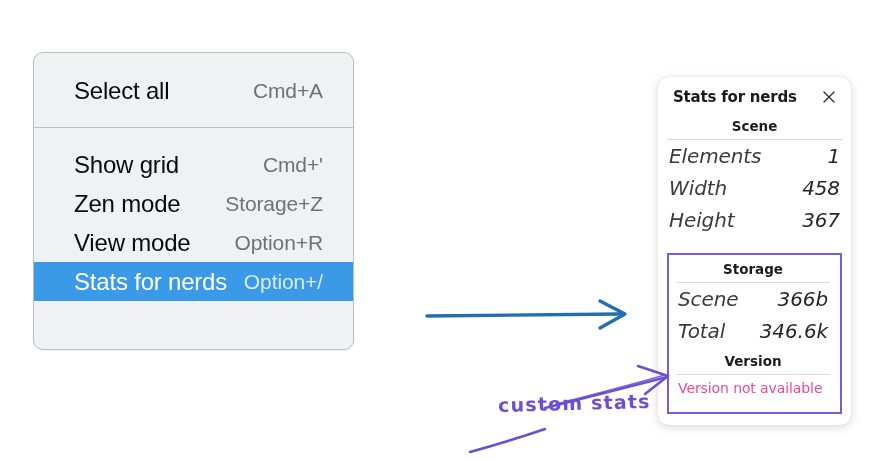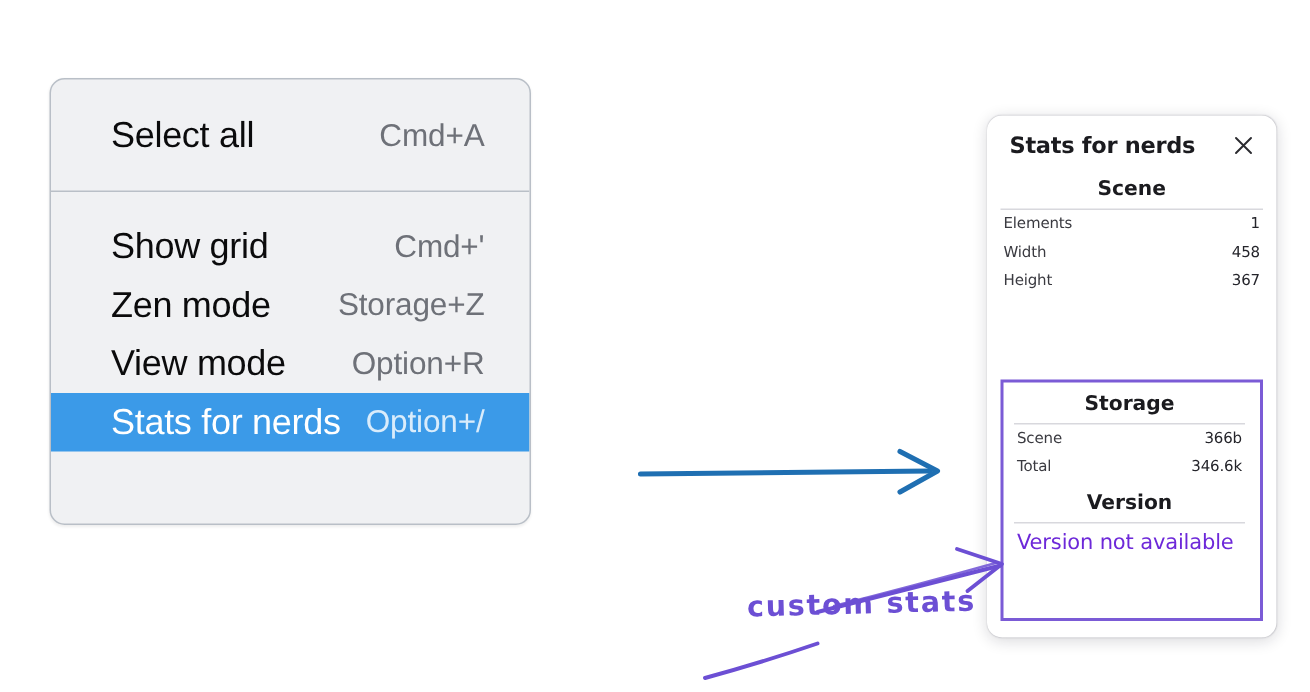--- a/index.html
+++ b/index.html
@@ -110,31 +110,32 @@
   }
   .rule {
     height: 1px;
     background: #d8d8dd;
     margin: 0 9px;
   }
   .stat-row {
     display: flex;
     justify-content: space-between;
     align-items: center;
-    font-size: 10px;
+    font-size: 20px;
     color: #3a3a40;
     padding: 4px 11px 4px 11px;
     letter-spacing: -0.1px;
+    font-style: italic;
   }
   .stat-row .val {
     color: #25252b;
   }
   .single-row {
     font-size: 14px;
-    color: #6d28d9;
+    color: #ec4899;
     padding: 5px 11px 4px 11px;
     letter-spacing: -0.1px;
   }
   
   #annot-box {
     position: absolute;
     left: 9px;
     top: 176px;
     width: 175px;
     height: 161px;

